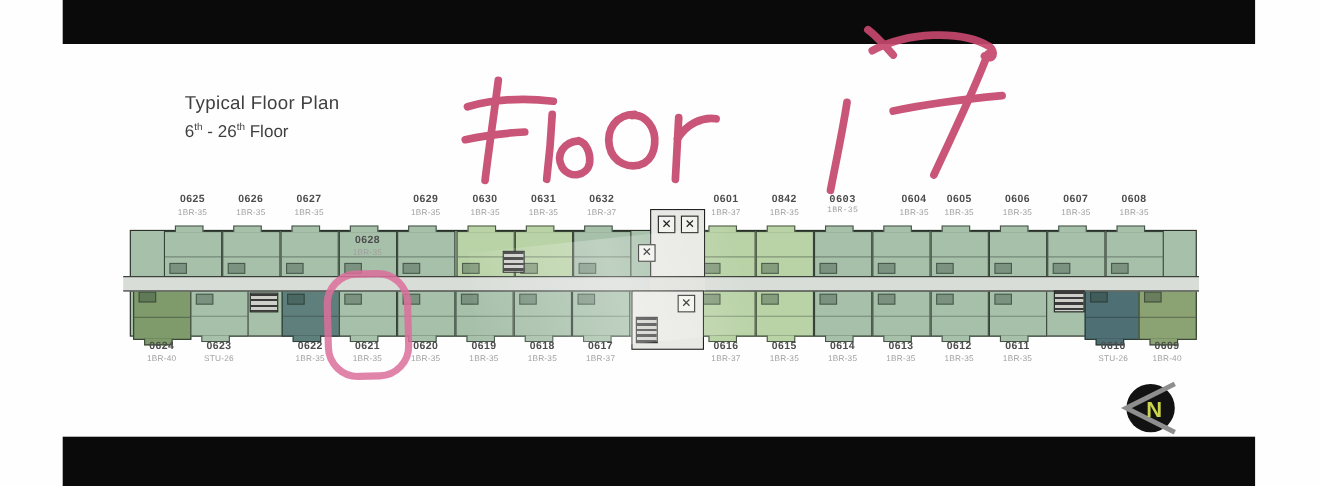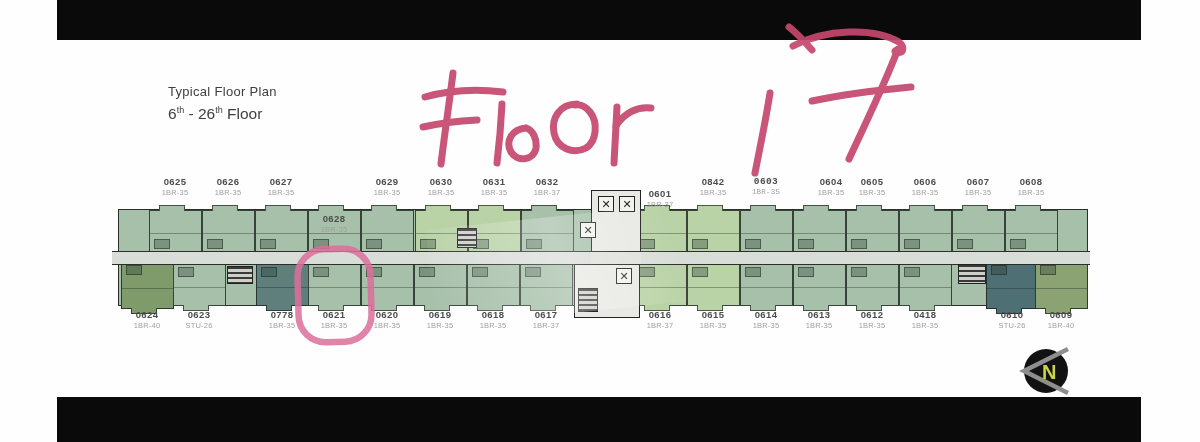--- a/index.html
+++ b/index.html
@@ -4,21 +4,21 @@
 <style>
   html,body{margin:0;padding:0;background:#ffffff;}
   .stage{position:relative;width:1200px;height:442px;background:#fefefe;overflow:hidden;
          font-family:"Liberation Sans", sans-serif;}
   .letterbox{position:absolute;left:57px;width:1084px;background:#0a0a0a;}
   .letterbox.top{top:0;height:40px;}
   .letterbox.bottom{top:397px;height:45px;}
 
   
   .title-block{position:absolute;left:168px;top:84px;color:#3f3f3f;}
-  .title-line1{font-size:13px;letter-spacing:.3px;}
+  .title-line1{font-size:17px;letter-spacing:.3px;}
   .title-line2{font-size:15.5px;margin-top:6px;}
   .title-line2 sup{font-size:9px;}
 
   
   .fp{position:absolute;left:0;top:0;width:1200px;height:442px;filter:blur(.3px);}
   .band-top{position:absolute;left:118px;top:209px;width:970px;height:44px;
             background:#a7c0aa;border:1px solid #2a2f2a;box-sizing:border-box;}
   .band-bot{position:absolute;left:118px;top:264px;width:970px;height:42px;
             background:#a7c0aa;border:1px solid #2a2f2a;box-sizing:border-box;}
   .corridor{position:absolute;left:112px;top:251px;width:978px;height:14px;
@@ -216,21 +216,21 @@
         <div class="u-type">1BR-35</div>
       </div>
       <div class="unit-label" style="left: 494px;">
         <div class="u-num">0631</div>
         <div class="u-type">1BR-35</div>
       </div>
       <div class="unit-label" style="left: 547px;">
         <div class="u-num">0632</div>
         <div class="u-type">1BR-37</div>
       </div>
-      <div class="unit-label" style="left: 660px; margin-top: 12px;">
+      <div class="unit-label" style="left: 660px;">
         <div class="u-num">0601</div>
         <div class="u-type">1BR-37</div>
       </div>
       <div class="unit-label" style="left: 713px;">
         <div class="u-num">0842</div>
         <div class="u-type">1BR-35</div>
       </div>
       <div class="unit-label" style="left: 766px; font-family: Liberation Mono, monospace;">
         <div class="u-num">0603</div>
         <div class="u-type">1BR-35</div>
@@ -259,21 +259,21 @@
   <div class="labels bottom" id="labels-bottom">
       <div class="unit-label" style="left: 147px;">
         <div class="u-num">0624</div>
         <div class="u-type">1BR-40</div>
       </div>
       <div class="unit-label" style="left: 199px;">
         <div class="u-num">0623</div>
         <div class="u-type">STU-26</div>
       </div>
       <div class="unit-label" style="left: 282px;">
-        <div class="u-num">0778</div>
+        <div class="u-num">0622</div>
         <div class="u-type">1BR-35</div>
       </div>
       <div class="unit-label" style="left: 334px;">
         <div class="u-num">0621</div>
         <div class="u-type">1BR-35</div>
       </div>
       <div class="unit-label" style="left: 387px;">
         <div class="u-num">0620</div>
         <div class="u-type">1BR-35</div>
       </div>
@@ -303,21 +303,21 @@
       </div>
       <div class="unit-label" style="left: 819px;">
         <div class="u-num">0613</div>
         <div class="u-type">1BR-35</div>
       </div>
       <div class="unit-label" style="left: 872px;">
         <div class="u-num">0612</div>
         <div class="u-type">1BR-35</div>
       </div>
       <div class="unit-label" style="left: 925px;">
-        <div class="u-num">0418</div>
+        <div class="u-num">0611</div>
         <div class="u-type">1BR-35</div>
       </div>
       <div class="unit-label" style="left: 1012px;">
         <div class="u-num">0610</div>
         <div class="u-type">STU-26</div>
       </div>
       <div class="unit-label" style="left: 1061px;">
         <div class="u-num">0609</div>
         <div class="u-type">1BR-40</div>
       </div>

